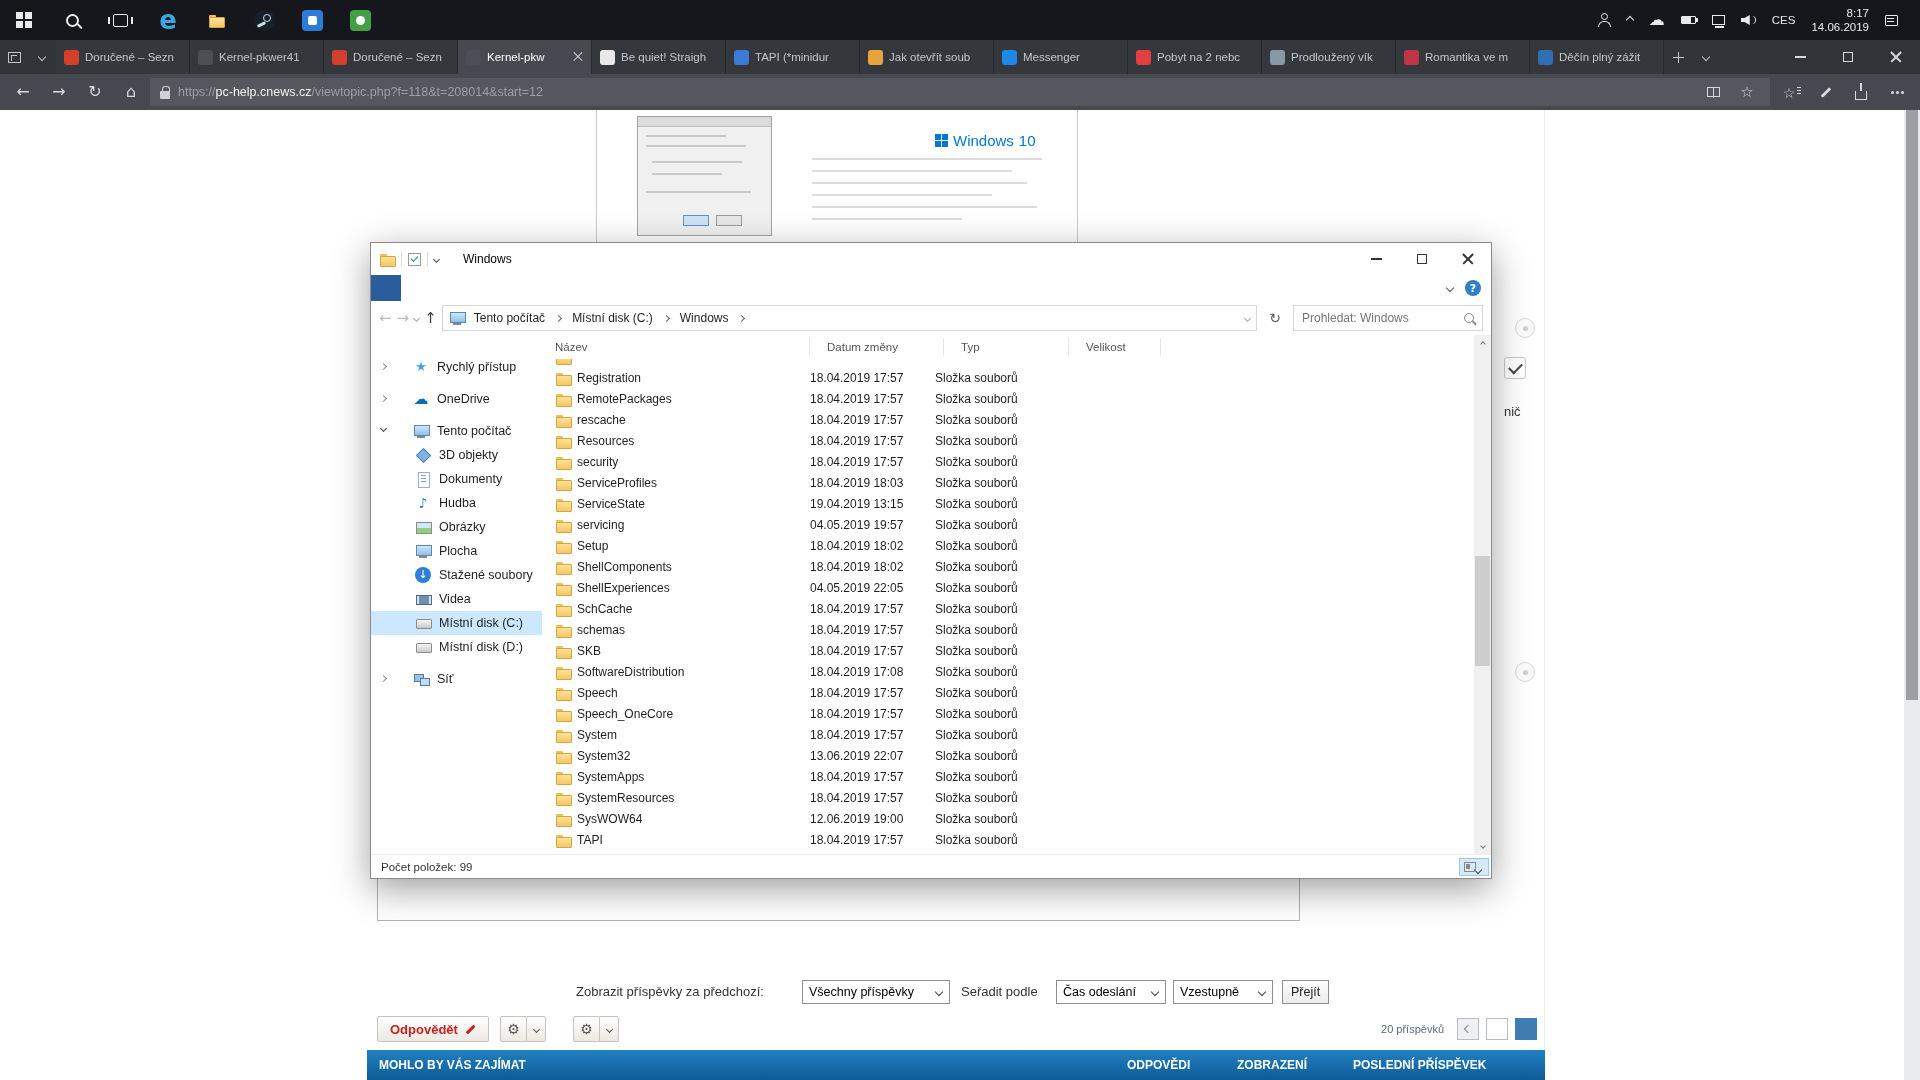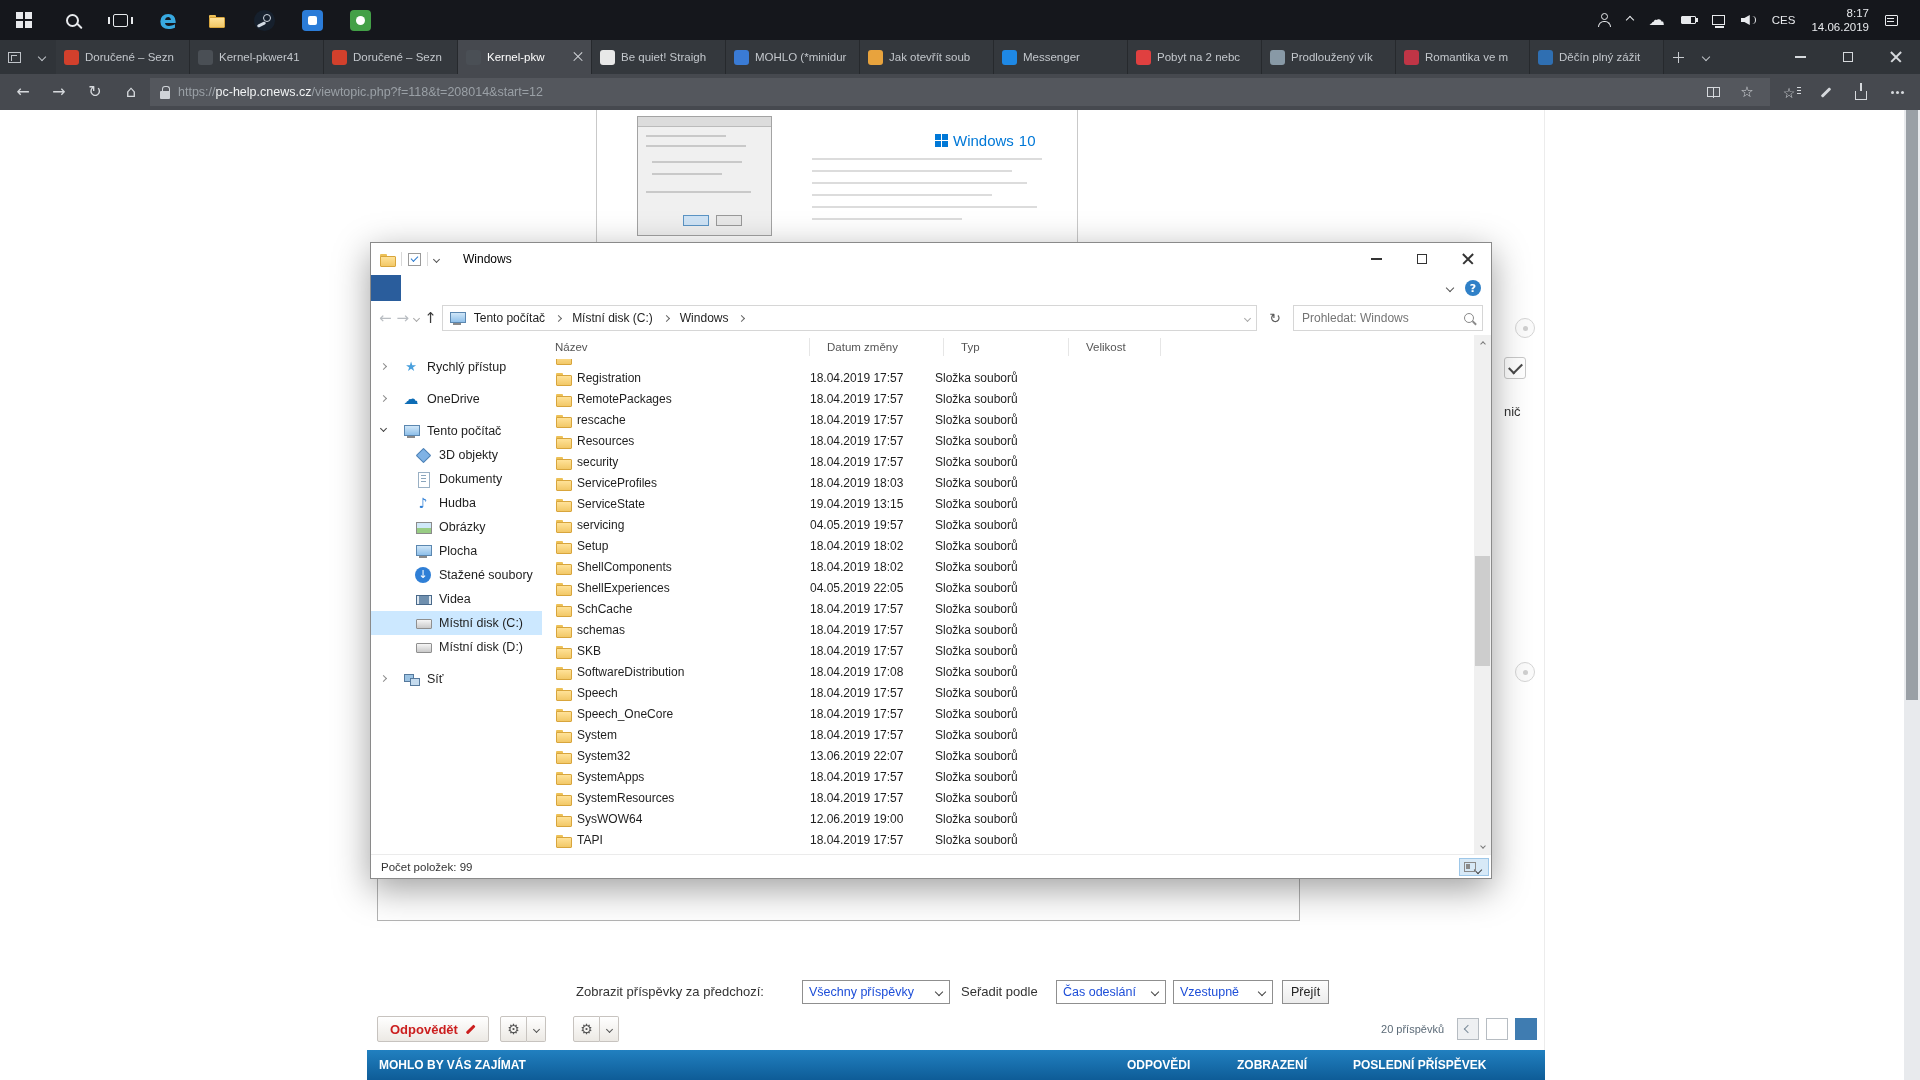--- a/index.html
+++ b/index.html
@@ -117,21 +117,21 @@
 .check-btn::after{content:"";position:absolute;left:4px;top:5px;width:11px;height:6px;border-left:2px solid #4a4a4a;border-bottom:2px solid #4a4a4a;transform:rotate(-45deg);}
 .anchor-circle{position:absolute;width:20px;height:20px;border-radius:50%;border:1px solid #d5d5d5;background:#fbfbfb;}
 .anchor-circle::after{content:"";position:absolute;left:7px;top:7px;width:5px;height:5px;border-radius:50%;background:#cfcfcf;}
 .fragment{position:absolute;left:1137px;top:294px;font-size:13px;color:#333;}
 .reply-textarea{position:absolute;left:10px;top:700px;width:923px;height:111px;background:#fff;border:1px solid #b3b3b3;}
 .editor-row{position:absolute;left:0;top:827px;width:1178px;display:flex;justify-content:center;gap:8px;}
 .btn{display:inline-flex;align-items:center;justify-content:center;border:1px solid #8f8f8f;background:linear-gradient(#fdfdfd,#ececec);font-size:12.5px;color:#222;padding:0 10px;height:26px;}
 .btn.bold{font-weight:bold;border-color:#666;}
 .controls-row{position:absolute;left:0;top:870px;width:1178px;height:24px;font-size:13px;color:#333;}
 .controls-row .lbl{position:absolute;top:4px;}
-.sel{position:absolute;height:24px;border:1px solid #8f8f8f;background:#fff;display:flex;align-items:center;padding:0 22px 0 6px;font-size:12.5px;color:#1d4ed8;}
+.sel{position:absolute;height:24px;border:1px solid #8f8f8f;background:#fff;display:flex;align-items:center;padding:0 22px 0 6px;font-size:12.5px;color:#000000;}
 .sel::after{content:"";position:absolute;right:7px;top:8px;width:5px;height:5px;border-right:1.5px solid #444;border-bottom:1.5px solid #444;transform:rotate(45deg);}
 .go-btn{position:absolute;left:915px;top:0;height:24px;padding:0 8px;}
 .actions-row{position:absolute;left:0;top:906px;width:1178px;height:28px;}
 .reply-btn{position:absolute;left:10px;top:0;height:26px;padding:0 12px;border:1px solid #c7c3bf;border-radius:2px;background:linear-gradient(#fff,#ece9e4);color:#cb1e1e;font-weight:bold;font-size:13px;display:inline-flex;align-items:center;gap:7px;}
 .pen-red{width:11px;height:2.5px;background:#cb1e1e;transform:rotate(-45deg);border-radius:1px;}
 .toolgroup{position:absolute;top:0;display:inline-flex;}
 .tool-main{width:27px;height:26px;border:1px solid #c7c3bf;border-radius:2px 0 0 2px;background:linear-gradient(#fff,#ece9e4);display:flex;align-items:center;justify-content:center;}
 .gear-g::before{content:"⚙";font-family:"DejaVu Sans",sans-serif;font-size:14px;color:#555;}
 .tool-arrow{width:19px;height:26px;border:1px solid #c7c3bf;border-left:none;border-radius:0 2px 2px 0;background:linear-gradient(#fff,#ece9e4);display:flex;align-items:center;justify-content:center;color:#555;}
 .tool-arrow .cv{width:5px;height:5px;border-width:1px;}
@@ -178,21 +178,21 @@
 .mini-computer{width:16px;height:16px;position:relative;flex:none;}
 .mini-computer::before{content:"";position:absolute;left:1px;top:2px;width:14px;height:9px;background:linear-gradient(#cfe6f8,#8fc0ea);border:1px solid #5b87b0;}
 .mini-computer::after{content:"";position:absolute;left:4px;bottom:1px;width:8px;height:2px;background:#8a8a8a;}
 .x-refresh-btn{width:26px;height:26px;display:flex;align-items:center;justify-content:center;flex:none;}
 .x-search{width:190px;height:26px;border:1px solid #d6d6d6;display:flex;align-items:center;padding:0 8px;color:#757575;font-size:12px;flex:none;gap:6px;}
 .x-search .s-txt{flex:1;white-space:nowrap;overflow:hidden;}
 .mag-dark{width:10px;height:10px;border:1.5px solid #8a8a8a;border-radius:50%;position:relative;flex:none;}
 .mag-dark::after{content:"";position:absolute;width:5px;height:1.5px;background:#8a8a8a;transform:rotate(45deg);right:-4px;bottom:-1px;}
 .x-body{flex:1;display:flex;min-height:0;position:relative;}
 .x-side{width:171px;flex:none;padding-top:20px;overflow:hidden;font-size:12.5px;}
-.side-item{height:24px;display:flex;align-items:center;gap:8px;padding-left:32px;position:relative;color:#1e1e1e;white-space:nowrap;}
+.side-item{height:24px;display:flex;align-items:center;gap:8px;padding-left:42px;position:relative;color:#1e1e1e;white-space:nowrap;}
 .side-item.indent{padding-left:44px;}
 .side-item.selected{background:#cce8ff;}
 .side-item.gap{margin-top:8px;}
 .side-item .chev{position:absolute;left:10px;top:9px;width:5px;height:5px;border-right:1px solid #8c8c8c;border-bottom:1px solid #8c8c8c;transform:rotate(-45deg);display:none;}
 .side-item[data-chev="right"] .chev{display:block;}
 .side-item[data-chev="down"] .chev{display:block;transform:rotate(45deg);border-color:#444;top:7px;}
 .side-item .ico{text-align:center;line-height:16px;font-size:13px;font-family:"DejaVu Sans",sans-serif;}
 .side-item[data-icon="star"] .ico::after{content:"★";color:#4aa0dd;}
 .side-item[data-icon="cloud"] .ico::after{content:"☁";color:#0d6cb5;font-size:15px;}
 .side-item[data-icon="note"] .ico::after{content:"♪";color:#2f7fd6;font-size:14px;}
@@ -330,21 +330,21 @@
           <span class="tab-label">Kernel-pkw</span>
           <span class="tclose"></span>
         </div>
         <div class="tab" style="--c: #e8e8e8;">
           <span class="fav"></span>
           <span class="tab-label">Be quiet! Straigh</span>
 
         </div>
         <div class="tab" style="--c: #3a7bd5;">
           <span class="fav"></span>
-          <span class="tab-label">MOHLO (*minidur</span>
+          <span class="tab-label">TAPI (*minidur</span>
 
         </div>
         <div class="tab" style="--c: #e8a33d;">
           <span class="fav"></span>
           <span class="tab-label">Jak otevřít soub</span>
 
         </div>
         <div class="tab" style="--c: #1e88e5;">
           <span class="fav"></span>
           <span class="tab-label">Messenger</span>

